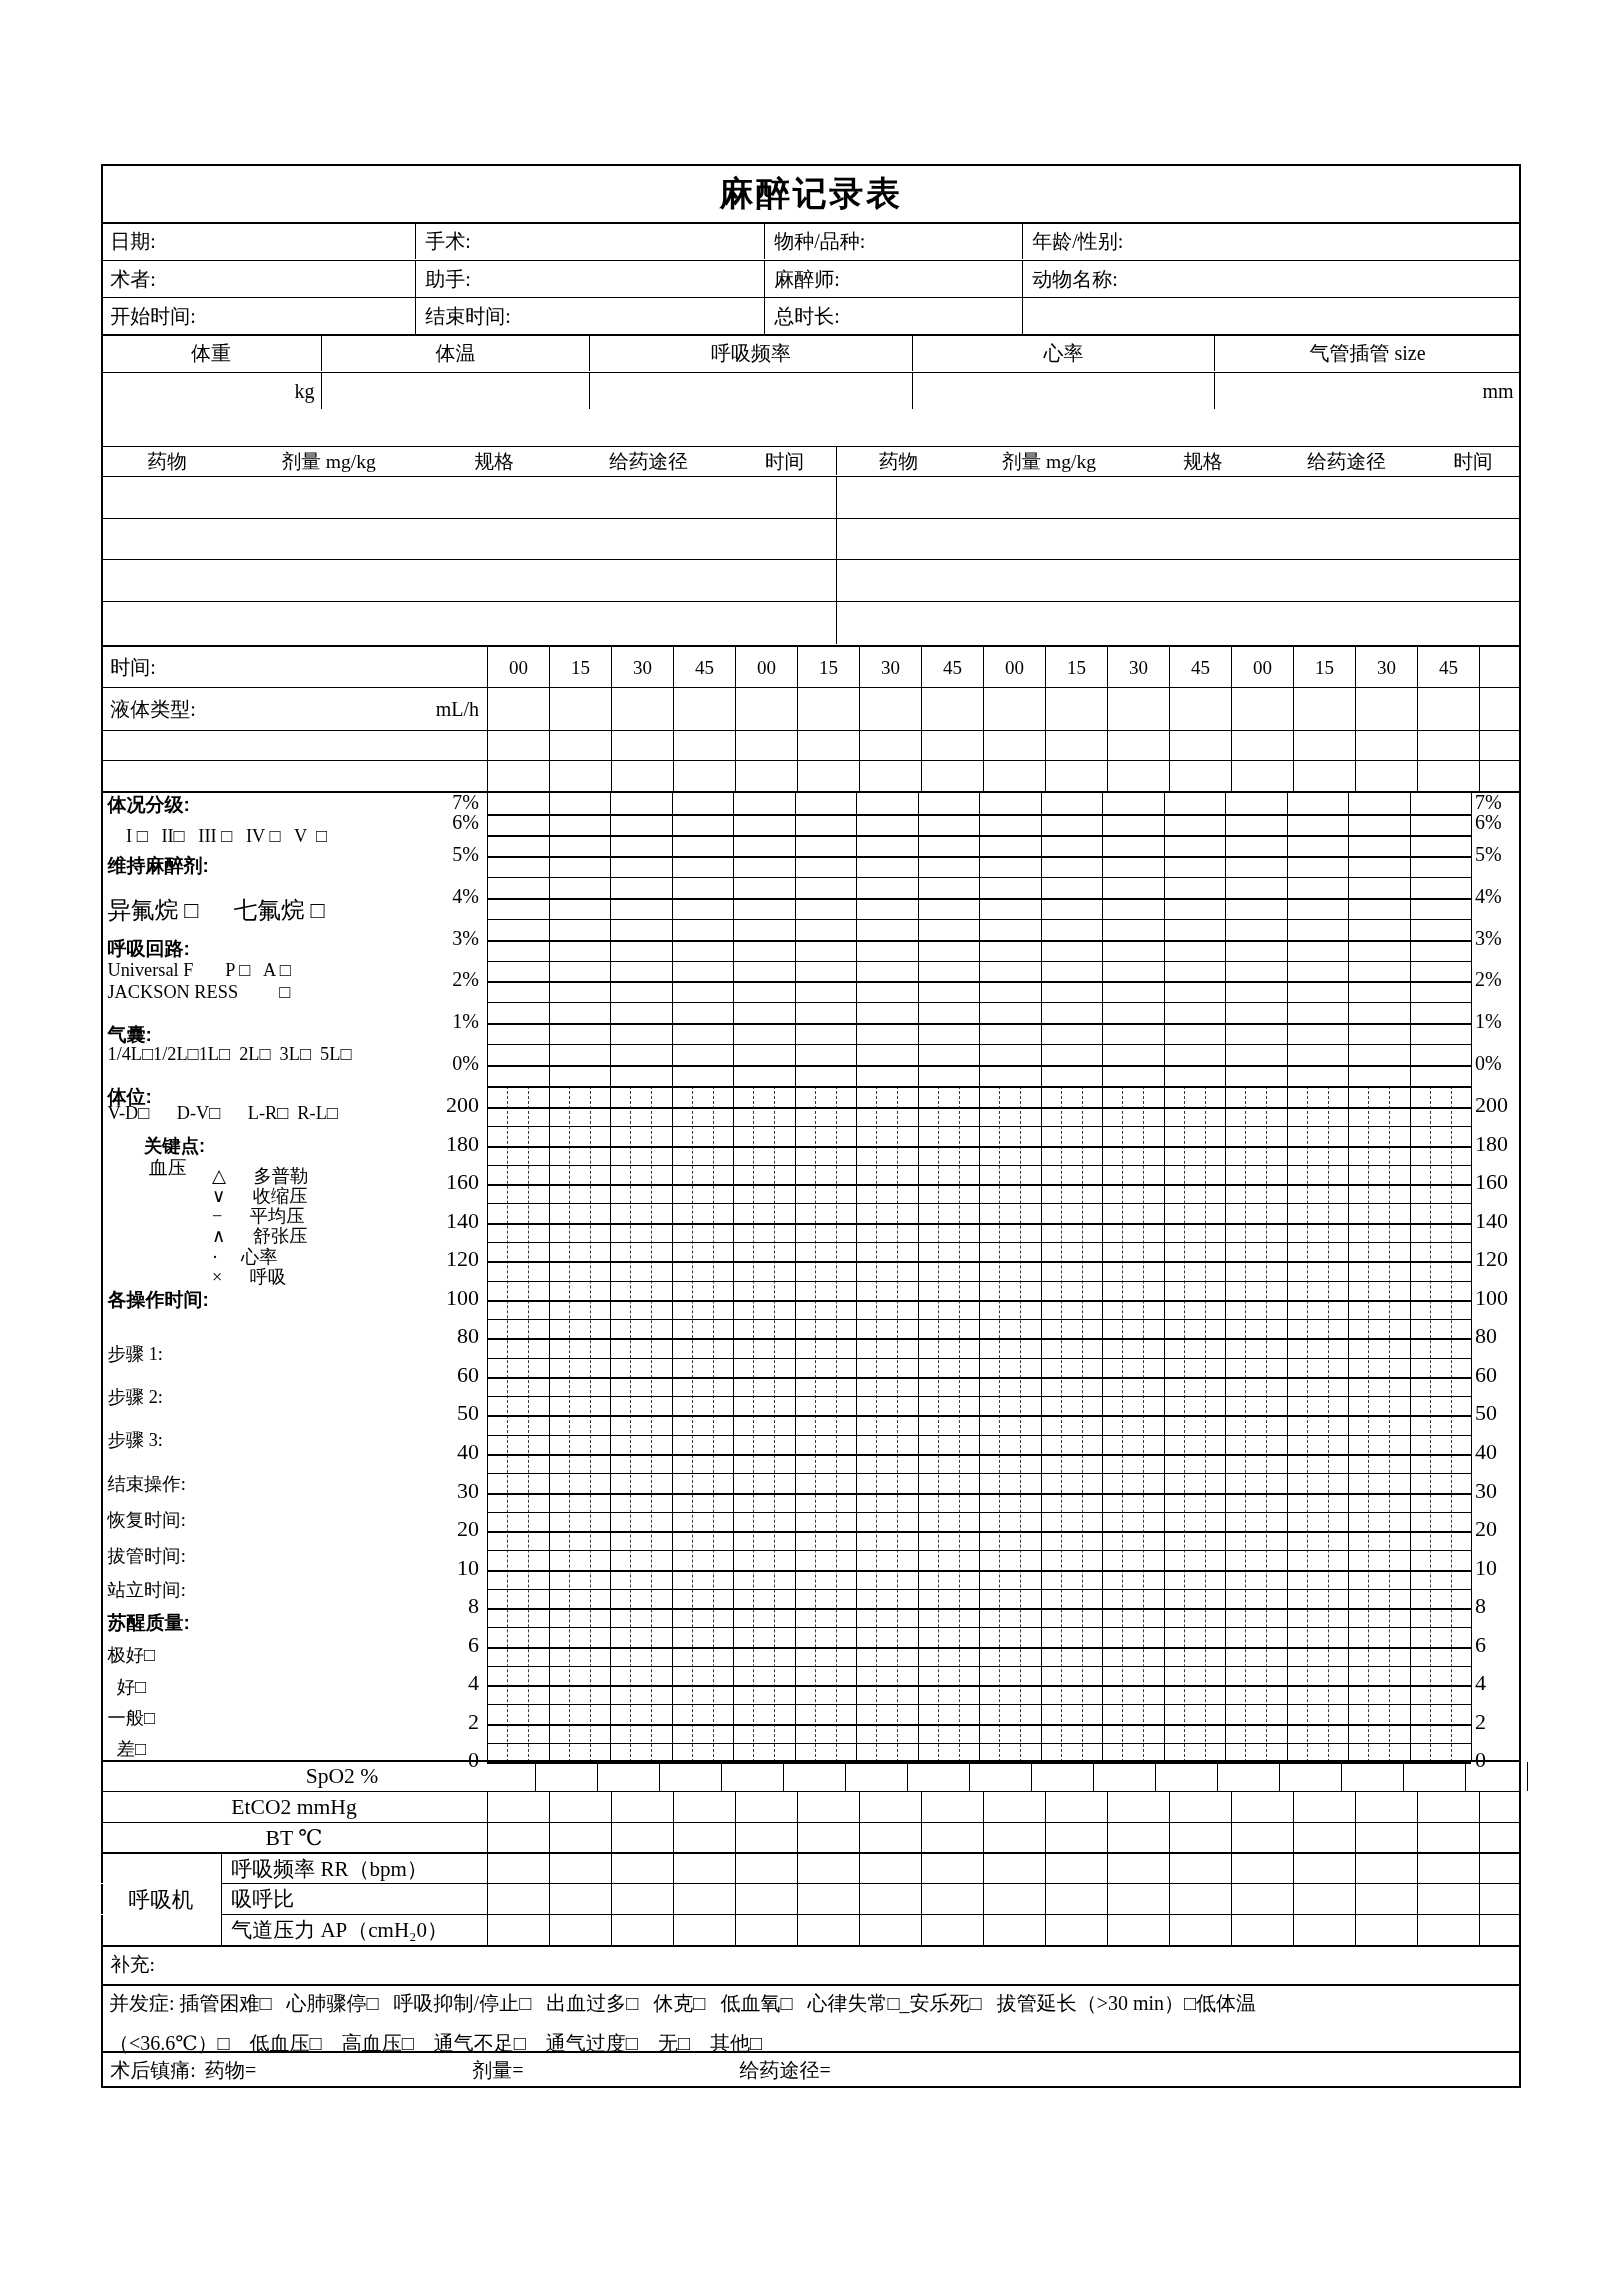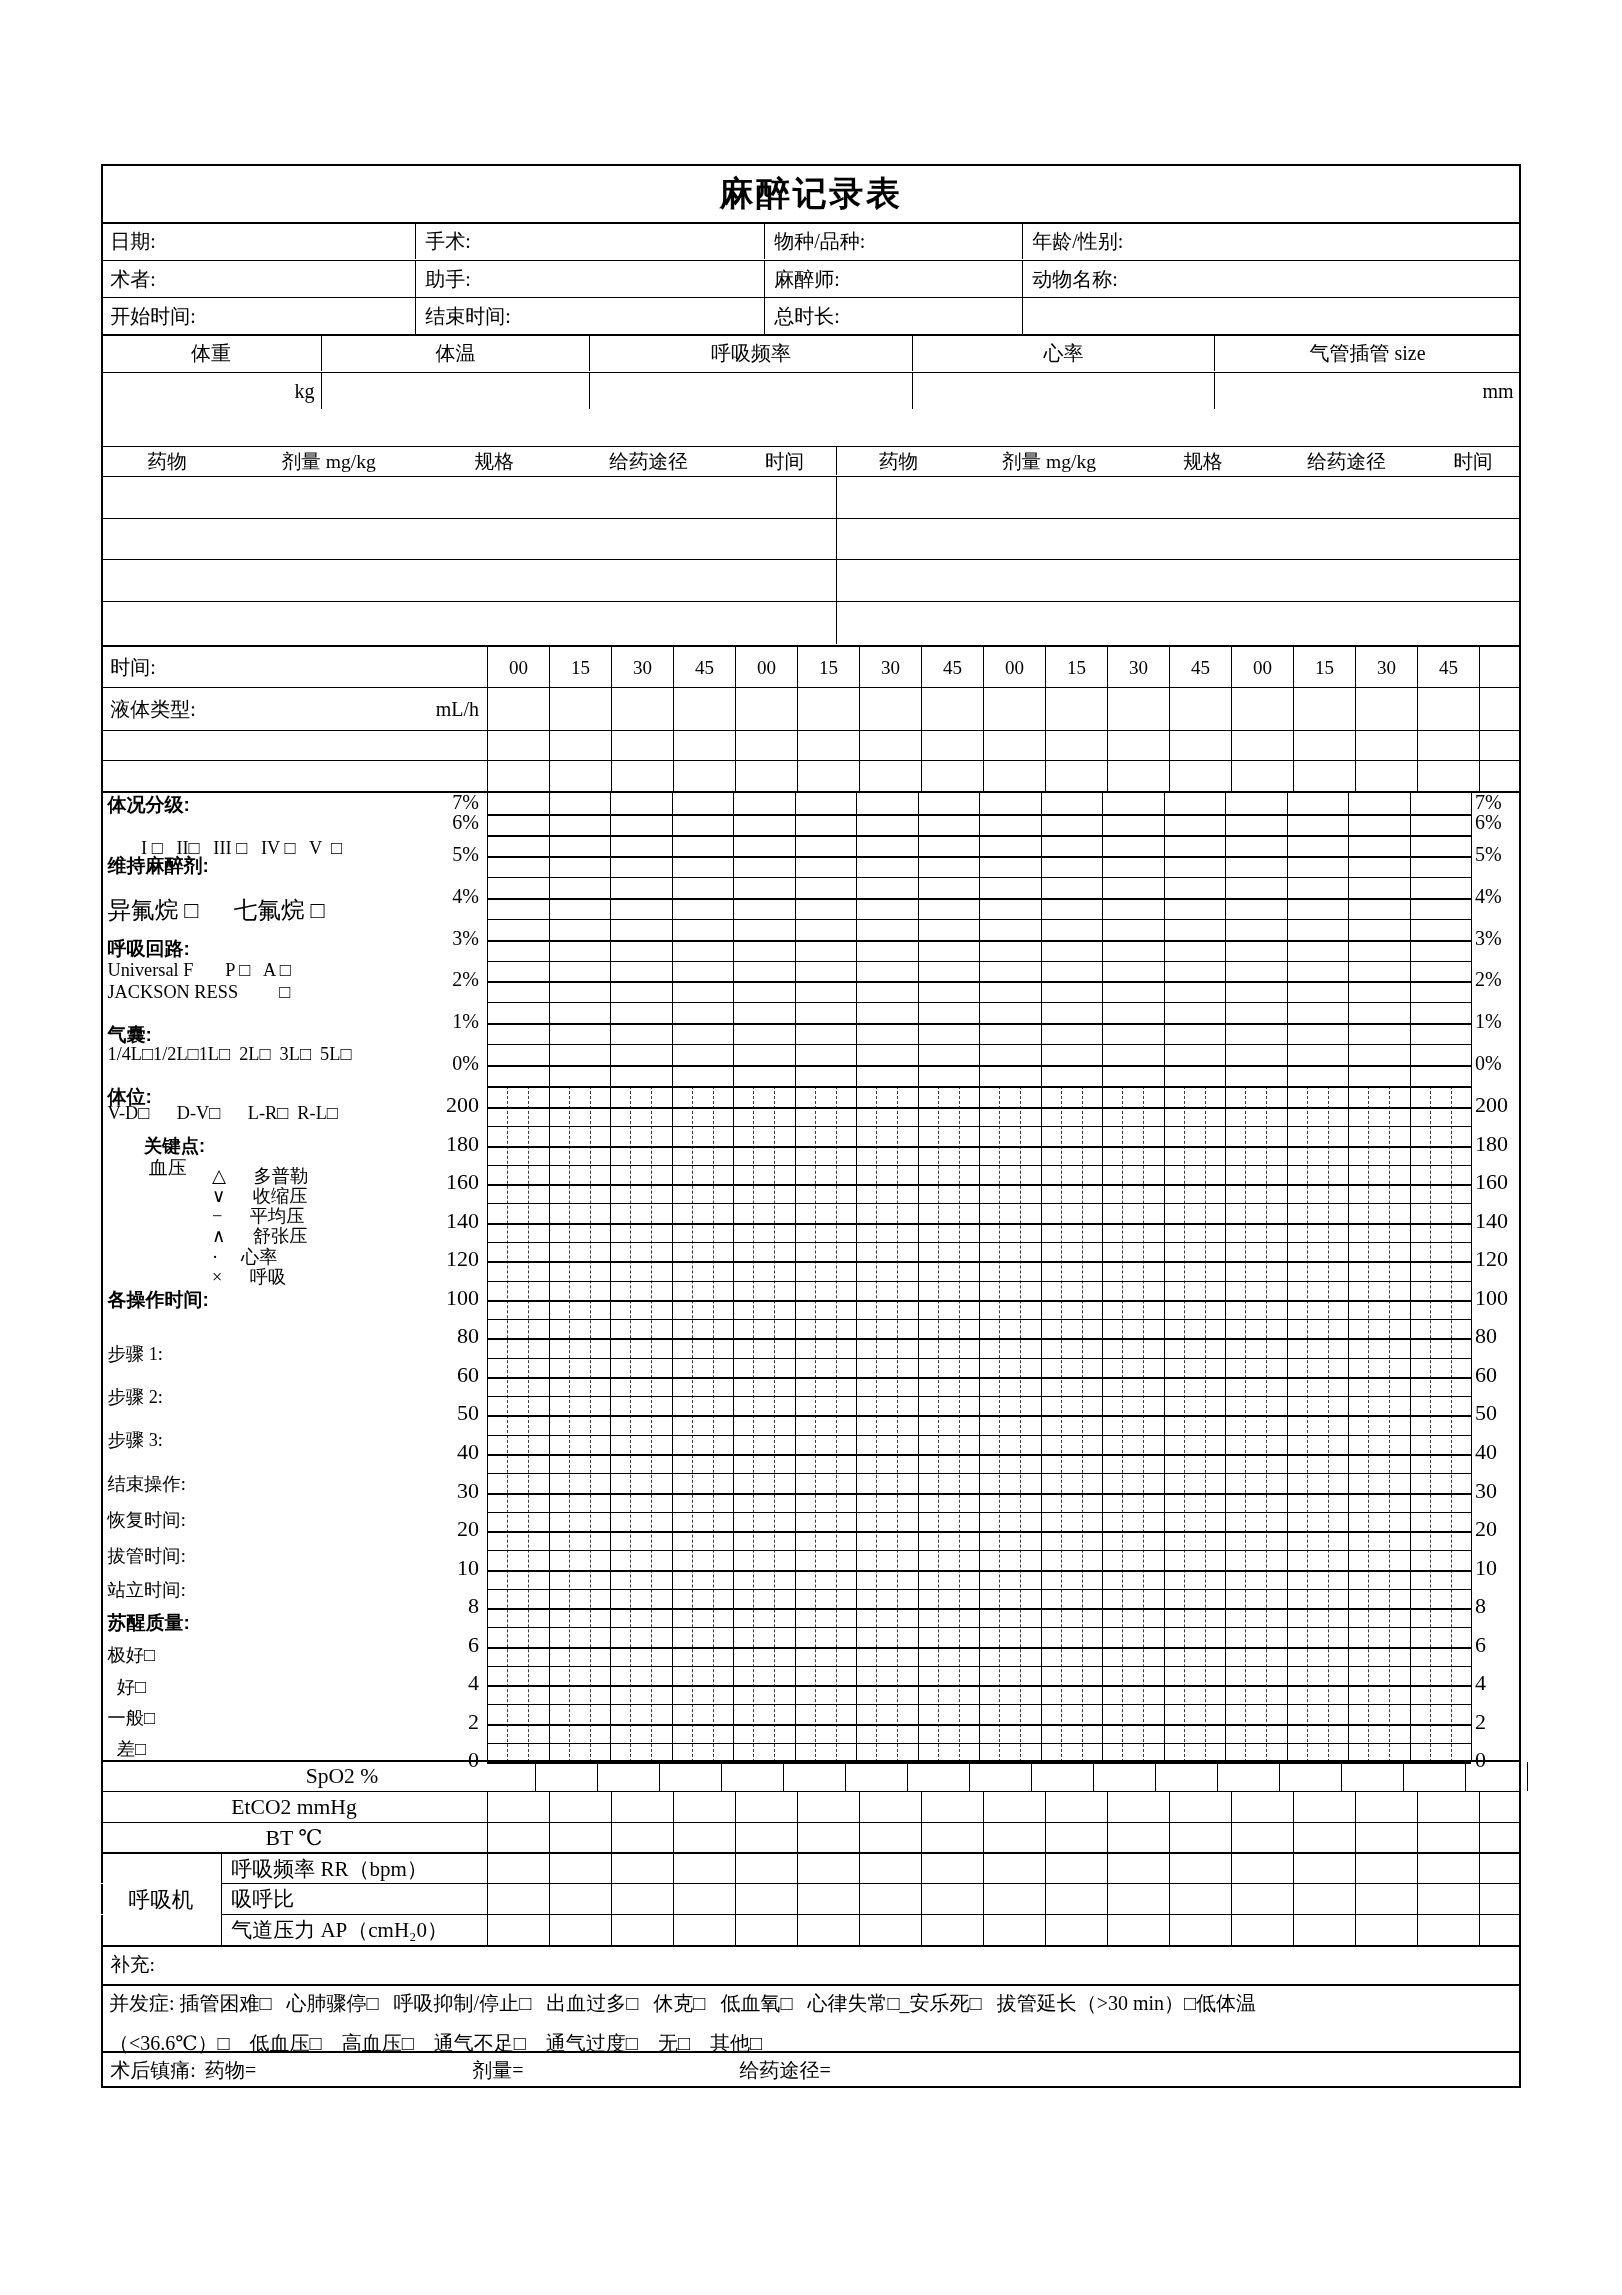--- a/index.html
+++ b/index.html
@@ -18,21 +18,21 @@
   .medcols{display:flex;align-items:center;font-size:19.6px;}
   .medcols span{display:inline-block;text-align:center;}
   .gcell{border-left:1.3px solid #000;box-sizing:border-box;display:flex;align-items:center;justify-content:center;font-size:19px;}
   .gridrow{grid-template-columns:386px repeat(16,62px) 50px;}
   .ventrow{grid-template-columns:120px 266px repeat(16,62px) 50px;}
   .sb-item{position:absolute;left:6.5px;width:376px;transform:translateY(-50%);
            font-size:18.3px;white-space:pre;line-height:1.15;}
   .sb-item.bold{font-size:19px;}
   .sb-item.big{font-size:23.6px;}
   .sb-item.legend{left:111px;}
-  .sb-item.cb1{left:40px;margin-top:12px;}
+  .sb-item.cb1{left:25px;}
   .scale-lab{position:absolute;transform:translateY(-56%);font-size:20px;}
   .vline{position:absolute;width:0;border-left:1.3px solid #000;}
   .vline.dash{border-left:1.3px dashed #3a3a3a;}
   .hline{position:absolute;height:0;border-top:0.7px solid #000;}
   .hline.thick{border-top:2px solid #000;}
   .footline{font-size:20px;white-space:pre;}
 </style>
 </head>
 <body>
 

